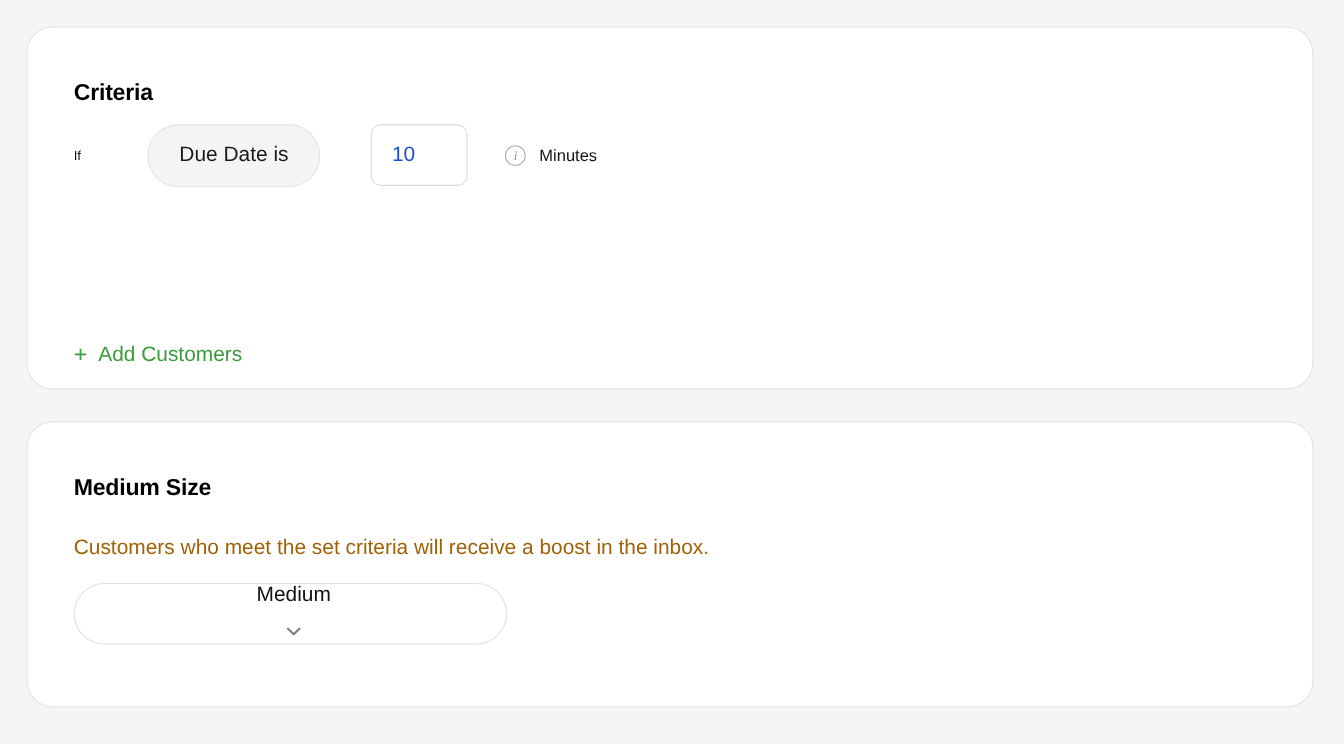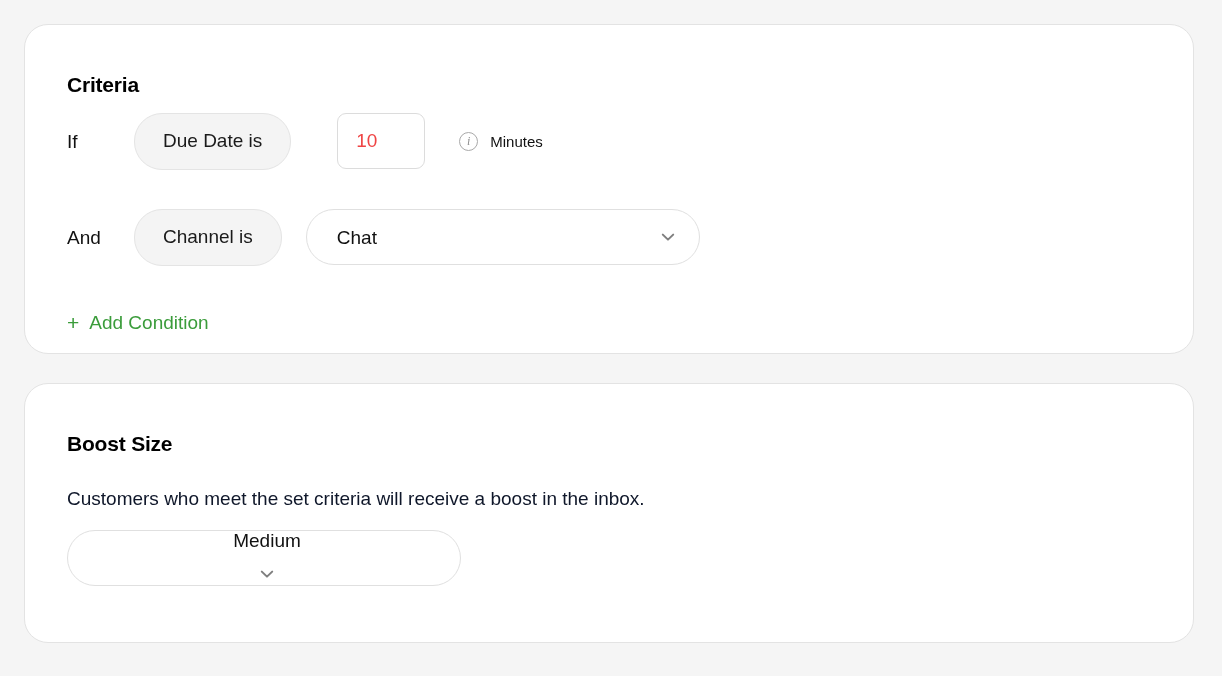--- a/index.html
+++ b/index.html
@@ -65,21 +65,21 @@
   .cond-row {
     position: absolute;
     display: flex;
     align-items: center;
     height: 56px;
   }
   .row1 { left: 42px; top: 88px; }
   .row2 { left: 42px; top: 184px; }
 
   .conj-label {
-    font-size: 19px;
+    font-size: 12px;
     color: #111111;
     width: 67px;
     flex: 0 0 67px;
     line-height: 1;
   }
 
   .pill-static {
     box-sizing: border-box;
     height: 57px;
     background: #f4f4f4;
@@ -128,21 +128,21 @@
 
   .num-input {
     box-sizing: border-box;
     width: 88px;
     height: 56px;
     background: #ffffff;
     border: 1px solid #dcdcdc;
     border-radius: 9px;
     font-size: 19px;
     font-family: "Liberation Sans", sans-serif;
-    color: #ef4444;
+    color: #1d4ed8;
     padding: 0 18px;
     outline: none;
   }
 
   .info-icon {
     width: 19px;
     height: 19px;
     border: 1px solid #a9a9a9;
     border-radius: 50%;
     display: inline-flex;
@@ -188,21 +188,21 @@
     color: #3b9c3b;
     display: inline-block;
   }
 
   
   .boost-desc {
     position: absolute;
     left: 42px;
     top: 86px;
     font-size: 19px;
-    color: #0f172a;
+    color: #a16207;
     line-height: 1;
     white-space: nowrap;
   }
 
   .boost-dropdown-wrap {
     position: absolute;
     left: 42px;
     top: 146px;
   }
 </style>
@@ -230,48 +230,31 @@
 
       <span class="gap-34"></span>
 
       <span class="info-icon">i</span>
 
       <span class="gap-12"></span>
 
       <span class="unit-label">Minutes</span>
     </div>
 
-    <div class="cond-row row2">
-
-      <span class="conj-label">And</span>
-
-      <div class="pill-static">Channel is</div>
-
-      <span class="gap-24"></span>
-
-      <div class="dropdown dd-wide">
-        <span class="dd-text">Chat</span>
-        <span class="chevron">
-          <svg width="20" height="20" viewBox="0 0 20 20" fill="none">
-            <path d="M4.8 7.6L10 12.6L15.2 7.6" stroke="#7f7f7f" stroke-width="2" stroke-linecap="round" stroke-linejoin="round"></path>
-          </svg>
-        </span>
-      </div>
-    </div>
 
     <div class="add-condition">
       <span class="add-plus">+</span>
-      <span>Add Condition</span>
+      <span>Add Customers</span>
     </div>
 
   </section>
 
   <section class="card card-boost">
 
-    <h2 class="card-title boost-title">Boost Size</h2>
+    <h2 class="card-title boost-title">Medium Size</h2>
 
     <p class="boost-desc">Customers who meet the set criteria will receive a boost in the inbox.</p>
 
     <div class="boost-dropdown-wrap">
       <div class="dropdown dd-medium">
         <span class="dd-text">Medium</span>
         <span class="chevron">
           <svg width="20" height="20" viewBox="0 0 20 20" fill="none">
             <path d="M4.8 7.6L10 12.6L15.2 7.6" stroke="#7f7f7f" stroke-width="2" stroke-linecap="round" stroke-linejoin="round"></path>
           </svg>

